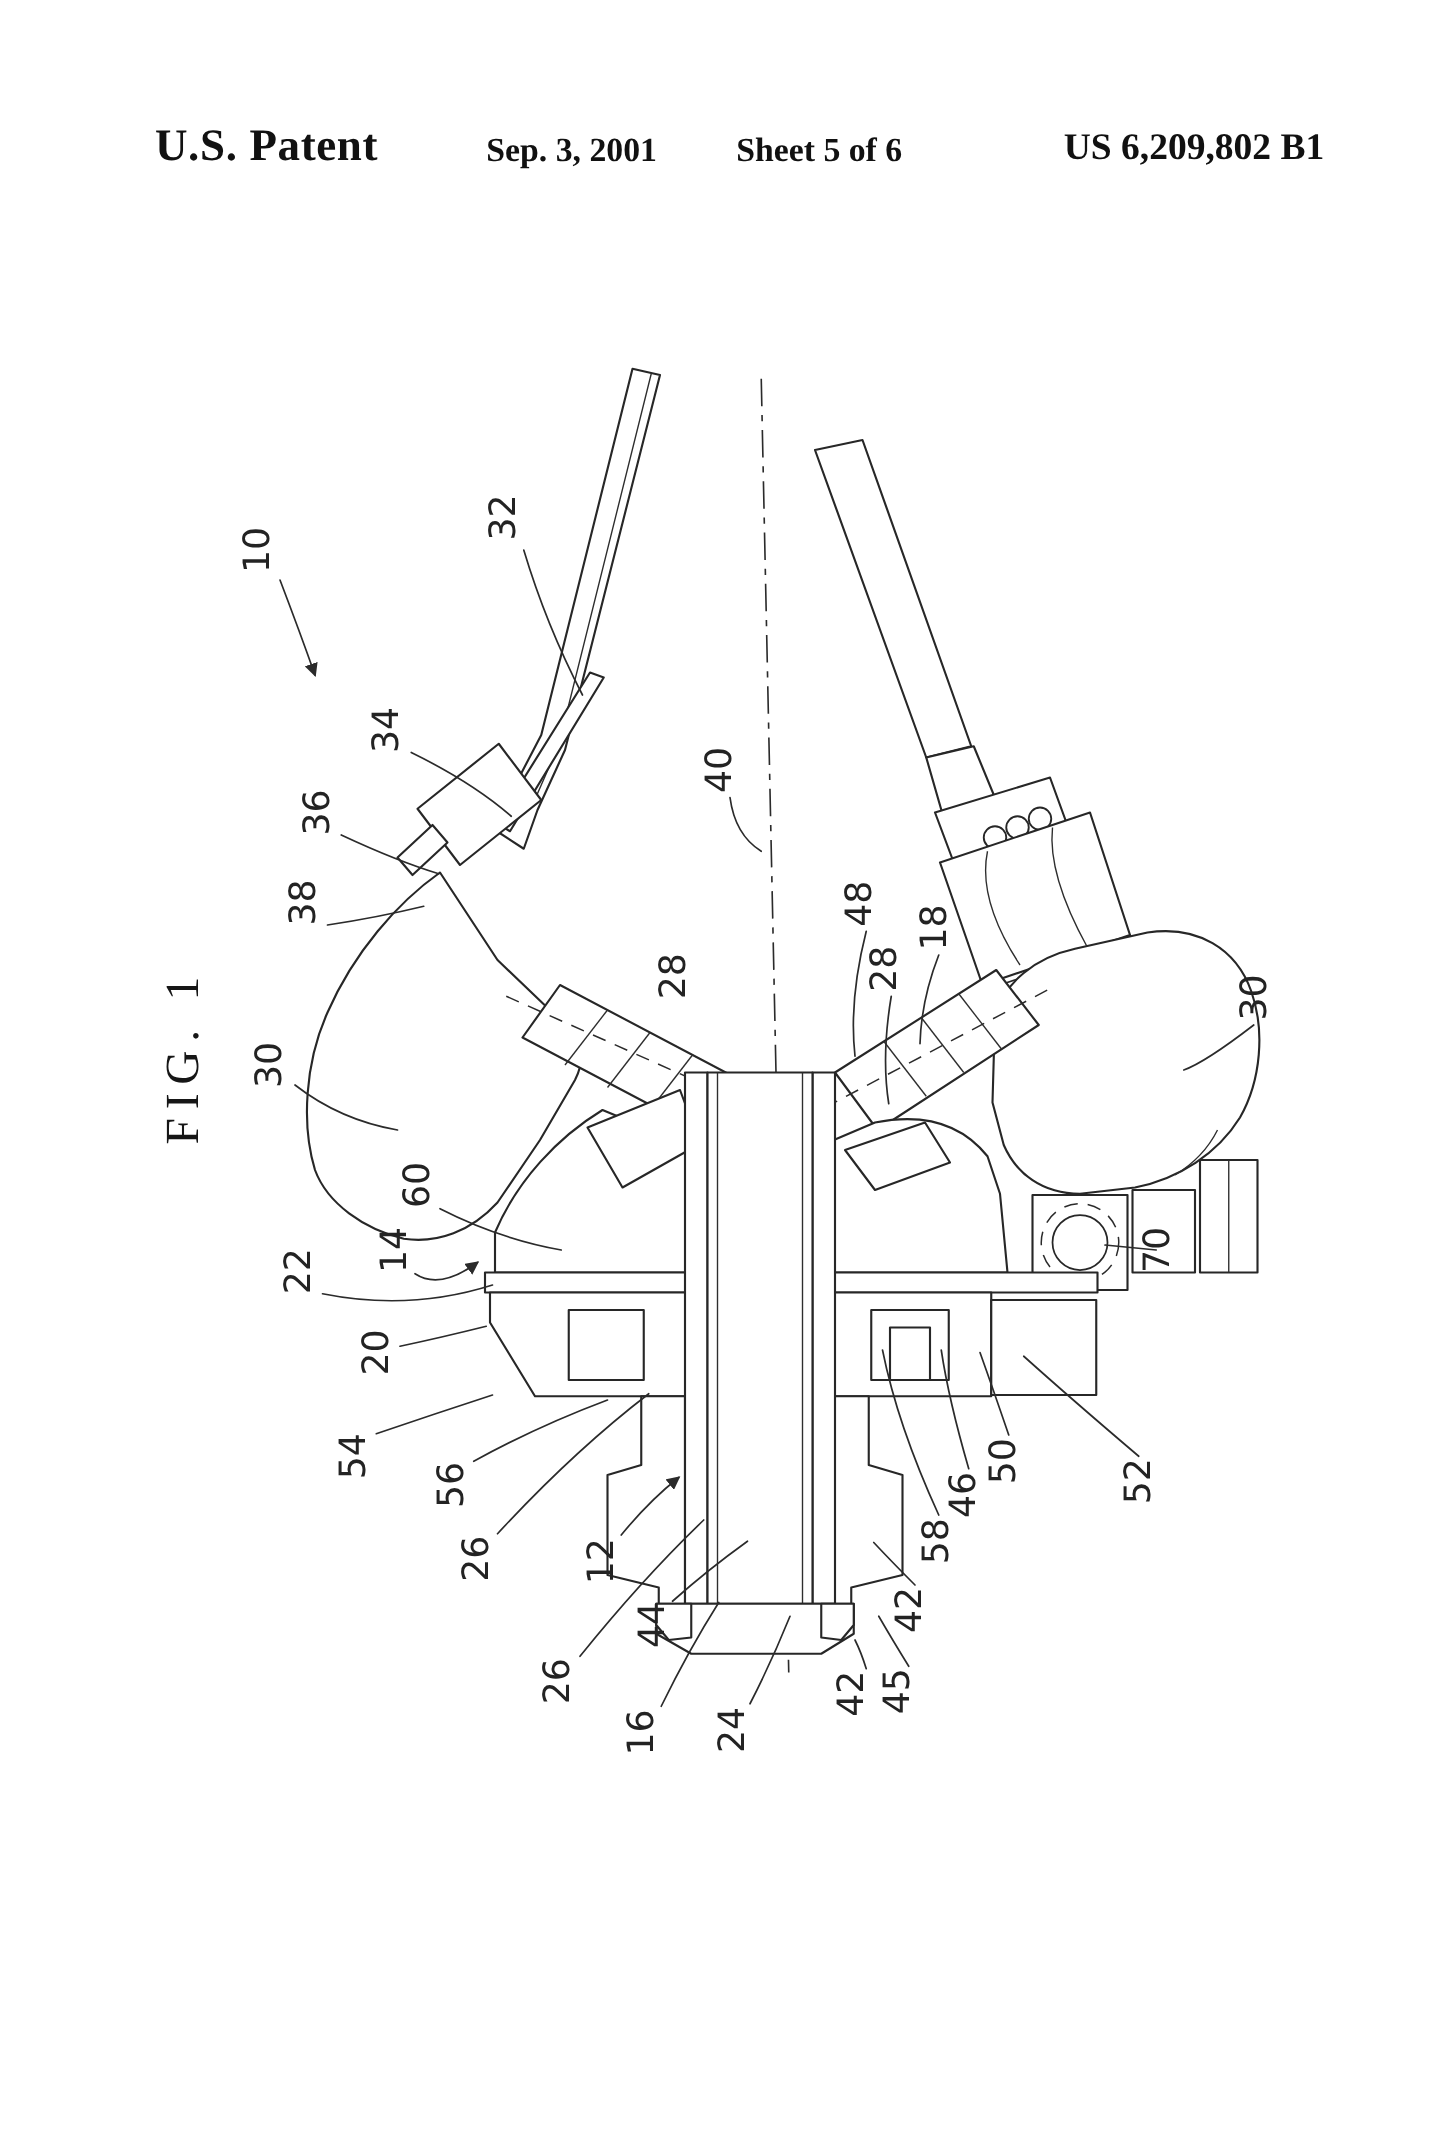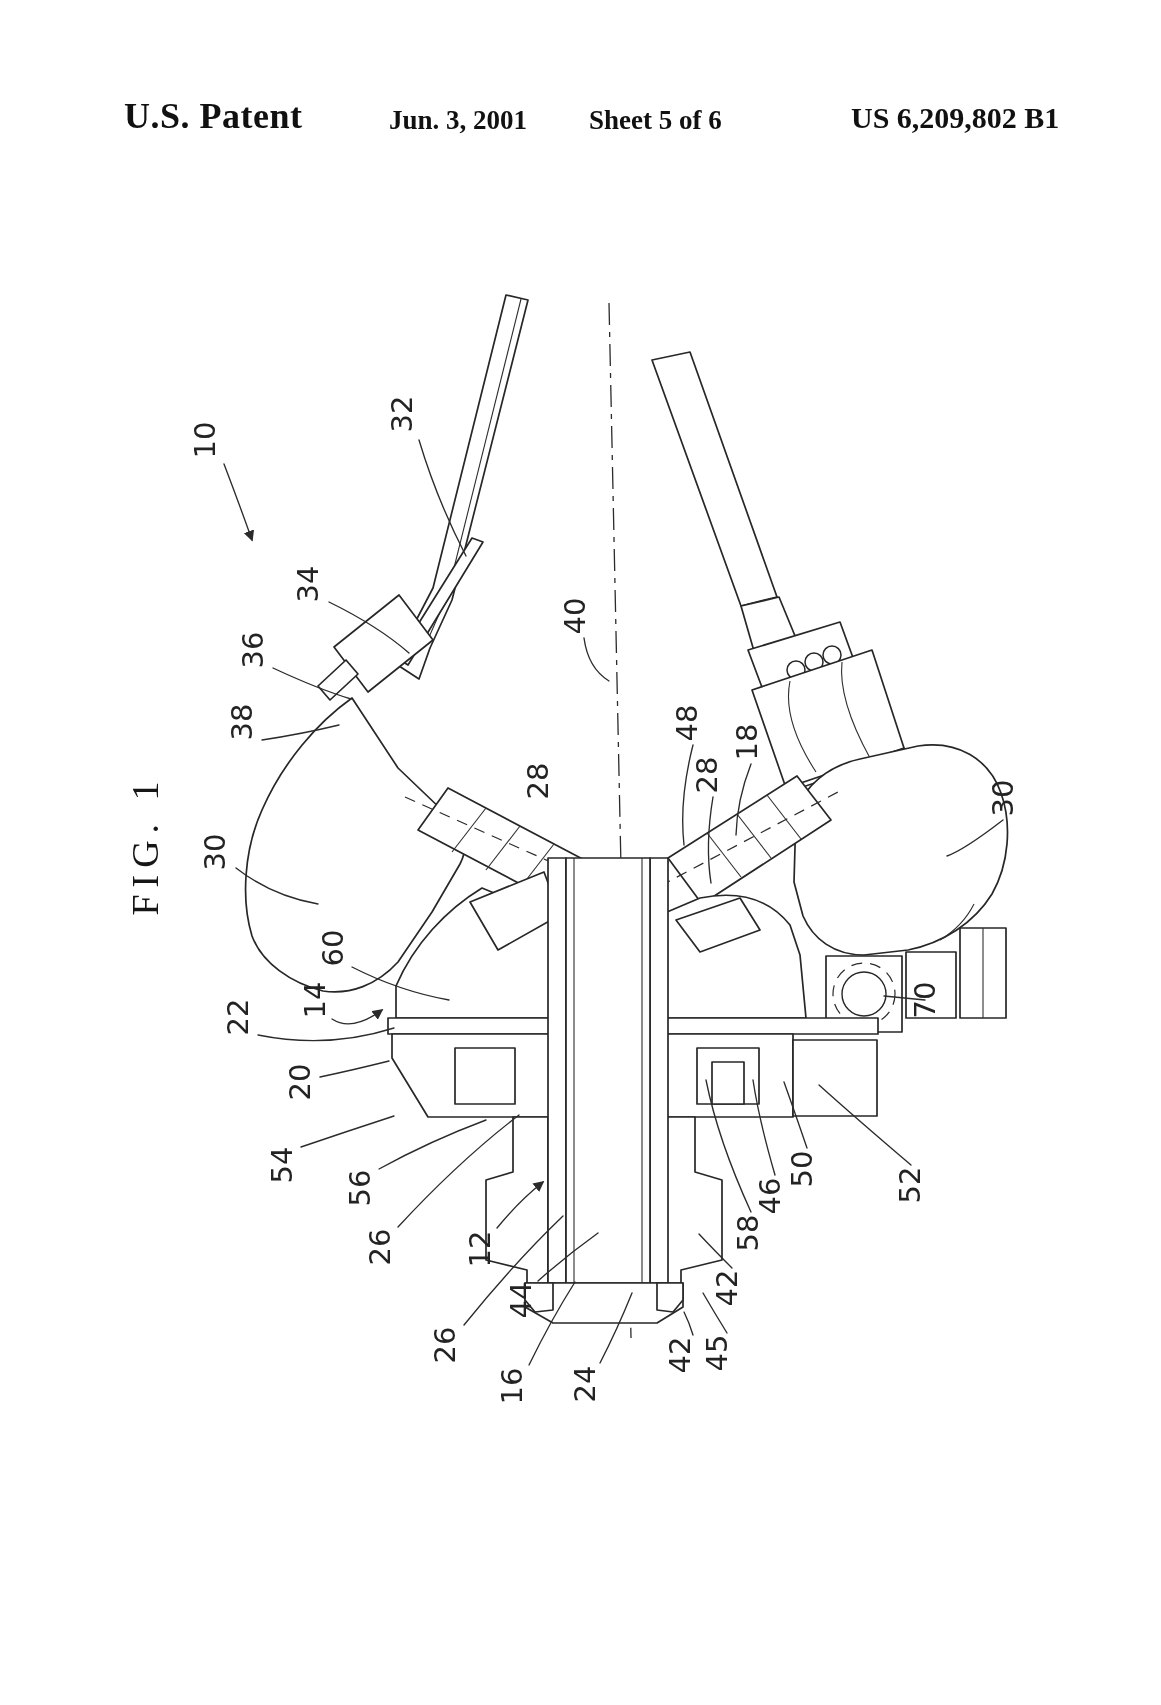--- a/index.html
+++ b/index.html
@@ -19,21 +19,21 @@
   .leader{stroke:#2b2b2b;stroke-width:1.35;fill:none;stroke-linecap:round;}
   .dash{stroke:#2b2b2b;stroke-width:1.2;fill:none;stroke-dasharray:11 8;}
   .cline{stroke:#2b2b2b;stroke-width:1.3;fill:none;stroke-dasharray:22 7 5 7;}
 </style>
 </head>
 <body>
 
 <div id="page">
 
   <div class="hdr" id="hdr-title">U.S. Patent</div>
-  <div class="hdr" id="hdr-date">Jun. 3, 2001</div>
+  <div class="hdr" id="hdr-date">Sep. 3, 2001</div>
   <div class="hdr" id="hdr-sheet">Sheet 5 of 6</div>
   <div class="hdr" id="hdr-patnum">US 6,209,802 B1</div>
 
   <svg width="1161" height="1705" viewBox="0 0 1161 1705">
     <defs>
       <pattern id="h1" patternUnits="userSpaceOnUse" width="11" height="11" patternTransform="rotate(45)">
         <rect width="11" height="11" fill="#fff"></rect>
         <line x1="0" y1="0" x2="0" y2="11" stroke="#2c2c2c" stroke-width="1.3"></line>
       </pattern>
       <pattern id="h2" patternUnits="userSpaceOnUse" width="11" height="11" patternTransform="rotate(-45)">

